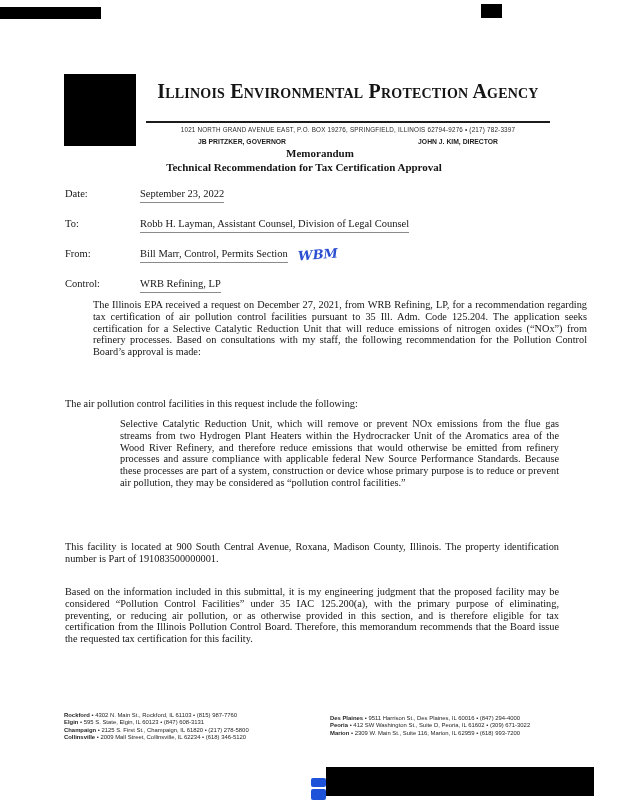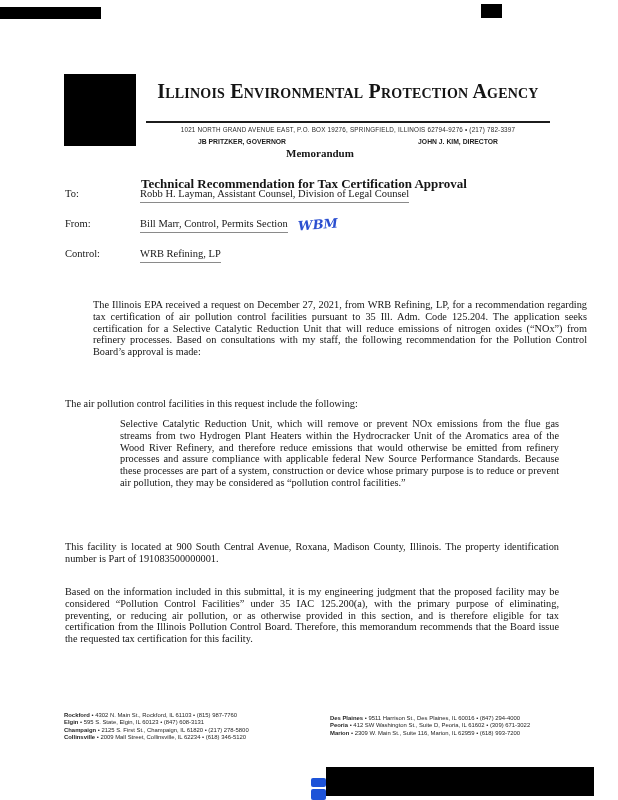--- a/index.html
+++ b/index.html
@@ -33,21 +33,21 @@
   }
   .gov-dir {
     display:flex; justify-content:space-between; padding:0 52px;
     font-family:"Liberation Sans", sans-serif; font-size:6.8px; font-weight:bold;
     margin-top:5px; color:#1b1b1b;
   }
 
   
   .memo-head { position:absolute; left:0; top:147px; width:608px; text-align:center; }
   .memo-head .t1 { font-weight:bold; font-size:11px;padding-left:32px; }
-  .memo-head .t2 { font-weight:bold; font-size:13px; margin-top:17px; }
+  .memo-head .t2 { font-weight:bold; font-size:11px; margin-top:2px; }
 
   
   .fields { position:absolute; left:65px; top:188px; width:500px; }
   .field-row { margin-bottom:15.5px; font-size:10.5px; line-height:12px; }
   .field-label { display:inline-block; width:75px; vertical-align:top; }
   .field-value { display:inline-block; border-bottom:1px solid #8a8a8a; padding-bottom:1.5px; }
   .hand-note {
     display:inline-block; margin-left:10px; color:#2b4fd0;
     font-family:"DejaVu Serif", serif; font-style:italic; font-weight:bold;
     font-size:13px; transform:rotate(-4deg); vertical-align:middle;
@@ -91,20 +91,23 @@
     </div>
   </div>
 
   <div class="memo-head">
     <div class="t1">Memorandum</div>
     <div class="t2">Technical Recommendation for Tax Certification Approval</div>
   </div>
 
   <div class="fields">
     <div class="field-row">
+      <span class="field-label">Date:</span><span class="field-value">September 23, 2022</span>
+    </div>
+    <div class="field-row">
       <span class="field-label">To:</span><span class="field-value">Robb H. Layman, Assistant Counsel, Division of Legal Counsel</span>
     </div>
     <div class="field-row">
       <span class="field-label">From:</span><span class="field-value">Bill Marr, Control, Permits Section</span><span class="hand-note">WBM</span>
     </div>
     <div class="field-row">
       <span class="field-label">Control:</span><span class="field-value">WRB Refining, LP</span>
     </div>
   </div>
 

